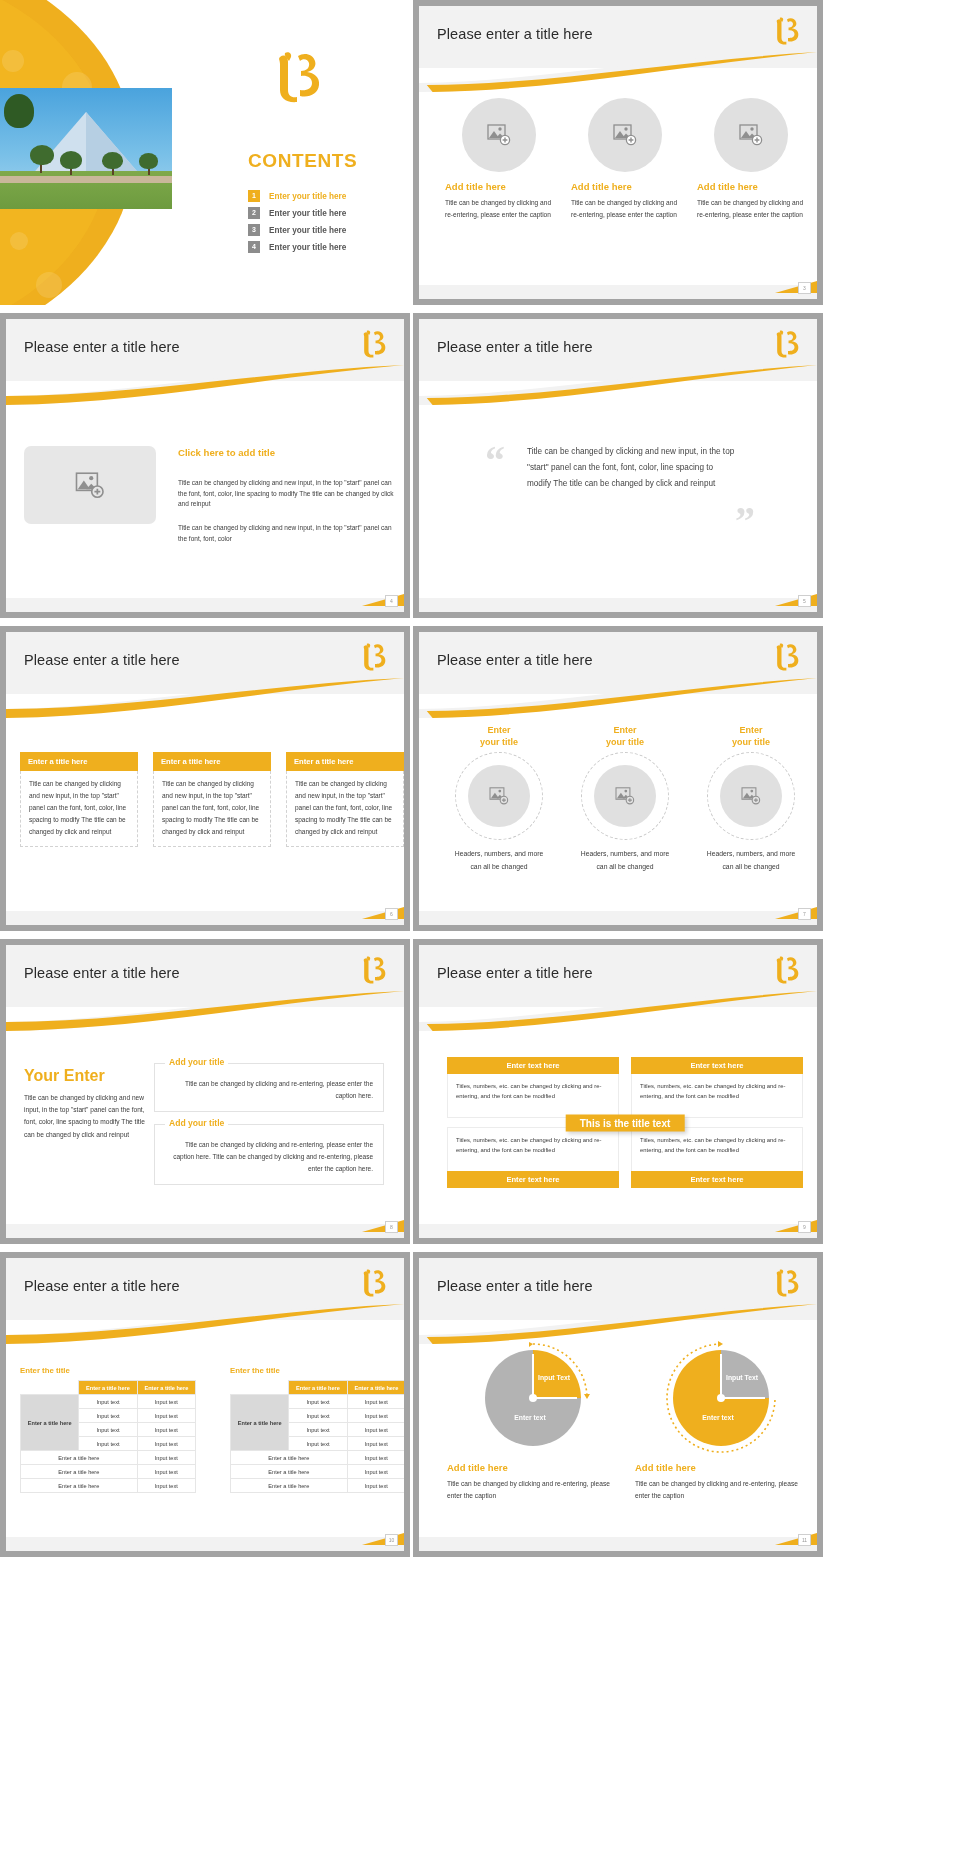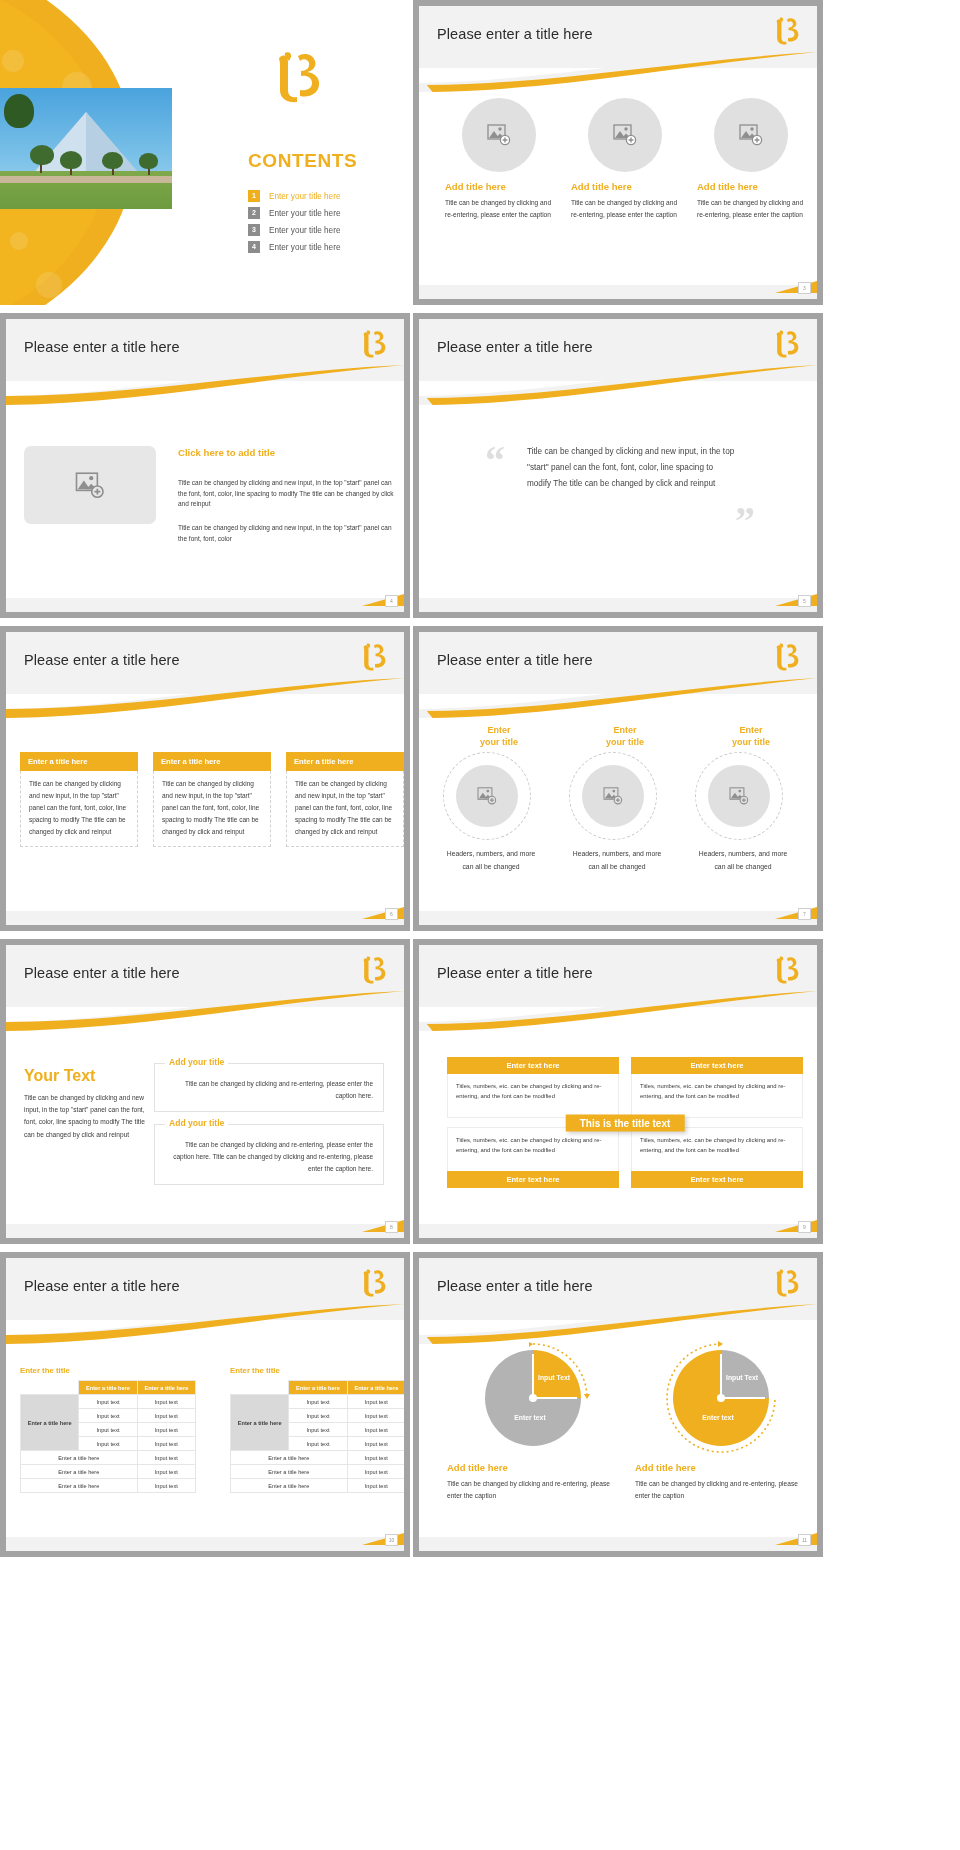--- a/index.html
+++ b/index.html
@@ -27,21 +27,21 @@
   .ground{position:absolute;left:0;bottom:0;width:100%;height:38px;background:linear-gradient(180deg,#7fa94a 0%,#6d9b3f 100%);}
   .walk{position:absolute;left:0;bottom:26px;width:100%;height:7px;background:#c9b79a;}
   .tree{position:absolute;border-radius:50% 50% 45% 45%;background:#3f6b2e;}
   .trunk{position:absolute;width:2px;background:#5a4326;}
   .cover-logo{position:absolute;left:276px;top:50px;width:48px;height:62px;}
   .contents{position:absolute;left:248px;top:150px;font-size:19px;font-weight:700;color:#efaf1e;letter-spacing:.6px;}
   .toc{position:absolute;left:248px;top:190px;width:150px;}
   .toc-row{display:flex;align-items:center;margin-bottom:5px;}
   .toc-num{width:12px;height:12px;line-height:12px;text-align:center;font-size:7px;color:#fff;background:#8c8c8c;margin-right:9px;font-weight:600;}
   .toc-row.active .toc-num{background:#efaf1e;}
-  .toc-label{font-size:8.2px;font-weight:400;color:#565656;}
+  .toc-label{font-size:8.2px;font-weight:700;color:#565656;}
   .toc-row.active .toc-label{color:#efaf1e;}
   
   .circ{width:74px;height:74px;border-radius:50%;background:#e0e0e0;display:flex;align-items:center;justify-content:center;}
   .imgicon{width:24px;height:22px;position:relative;}
   .cap-title{font-size:9.5px;font-weight:700;color:#efaf1e;margin-bottom:5px;}
   .cap-body{font-size:6.6px;line-height:1.75;color:#3b3b3b;}
   .s3-cols{position:absolute;left:26px;top:92px;width:360px;display:flex;justify-content:space-between;}
   .s3-col{width:108px;display:flex;flex-direction:column;align-items:center;}
   .s3-col .cap-title,.s3-col .cap-body{align-self:flex-start;}
   
@@ -54,21 +54,21 @@
   .q-open{position:absolute;left:66px;top:122px;font-size:40px;color:#dedede;font-weight:700;line-height:1;font-family:"Liberation Serif",serif;}
   .q-close{position:absolute;right:62px;top:182px;font-size:40px;color:#dedede;font-weight:700;line-height:1;font-family:"Liberation Serif",serif;}
   .q-body{position:absolute;left:108px;top:125px;width:212px;font-size:8.2px;line-height:1.95;color:#444;}
   
   .s6-wrap{position:absolute;left:14px;top:120px;width:384px;display:flex;justify-content:space-between;}
   .s6-card{width:118px;}
   .s6-head{background:#efaf1e;color:#fff;font-size:7.6px;font-weight:700;padding:5px 0 5px 8px;}
   .s6-body{border-left:1px dashed #d2d2d2;border-right:1px dashed #d2d2d2;border-bottom:1px dashed #d2d2d2;padding:7px 8px 8px 8px;font-size:6.5px;line-height:1.85;color:#3b3b3b;}
   
   .s7-wrap{position:absolute;left:24px;top:92px;width:364px;display:flex;justify-content:space-between;}
-  .s7-col{width:112px;display:flex;flex-direction:column;}
+  .s7-col{width:112px;display:flex;flex-direction:column;align-items:center;}
   .s7-t{font-size:9px;font-weight:700;color:#efaf1e;text-align:center;line-height:1.35;margin-bottom:4px;}
   .s7-dash{width:86px;height:86px;border-radius:50%;border:1px dashed #c9c9c9;display:flex;align-items:center;justify-content:center;}
   .s7-inner{width:62px;height:62px;border-radius:50%;background:#e0e0e0;display:flex;align-items:center;justify-content:center;}
   .s7-c{font-size:6.8px;line-height:1.85;color:#3b3b3b;text-align:center;margin-top:8px;width:96px;}
   
   .s8-left{position:absolute;left:18px;top:122px;width:132px;}
   .s8-h{font-size:16px;font-weight:700;color:#efaf1e;margin-bottom:7px;}
   .s8-p{font-size:6.6px;line-height:1.85;color:#3b3b3b;}
   .s8-right{position:absolute;left:148px;top:118px;width:230px;text-align:right;}
   .s8-box{border:1px solid #e2e2e2;padding:14px 10px 10px 10px;margin-bottom:12px;position:relative;background:#fff;}
@@ -402,21 +402,21 @@
     <div class="title">Please enter a title here</div>
     <svg class="logo" viewBox="0 0 48 62">
       <g fill="#efaf1e">
           <path d="M4 7 C8 4 12 6 12 12 L12 40 C12 46 16 48 21 47 L21 52 C10 53 4 48 4 40 L4 14 C4 10 2 9 4 7 Z"></path>
           <path d="M9 3 C12 1 16 3 15 7 L13 11 C11 8 8 6 9 3 Z"></path>
           <path d="M22 6 C28 2 37 4 39 11 C41 17 36 21 31 22 C38 23 44 27 43 35 C42 44 33 48 24 46 L24 40 C30 41 36 39 36 33 C36 27 30 25 25 26 L25 21 C30 21 34 18 33 13 C32 9 27 8 24 11 Z"></path>
         </g>
     </svg>
 
     <div class="s8-left">
-      <div class="s8-h">Your Text</div>
+      <div class="s8-h">Your Enter</div>
       <div class="s8-p">Title can be changed by clicking and new input, in the top "start" panel can the font, font, color, line spacing to modify The title can be changed by click and reinput</div>
     </div>
     <div class="s8-right">
       <div class="s8-box">
         <div class="bh">Add your title</div>
         <div class="bp">Title can be changed by clicking and re-entering, please enter the caption here.</div>
       </div>
       <div class="s8-box">
         <div class="bh">Add your title</div>
         <div class="bp">Title can be changed by clicking and re-entering, please enter the caption here. Title can be changed by clicking and re-entering, please enter the caption here.</div>

